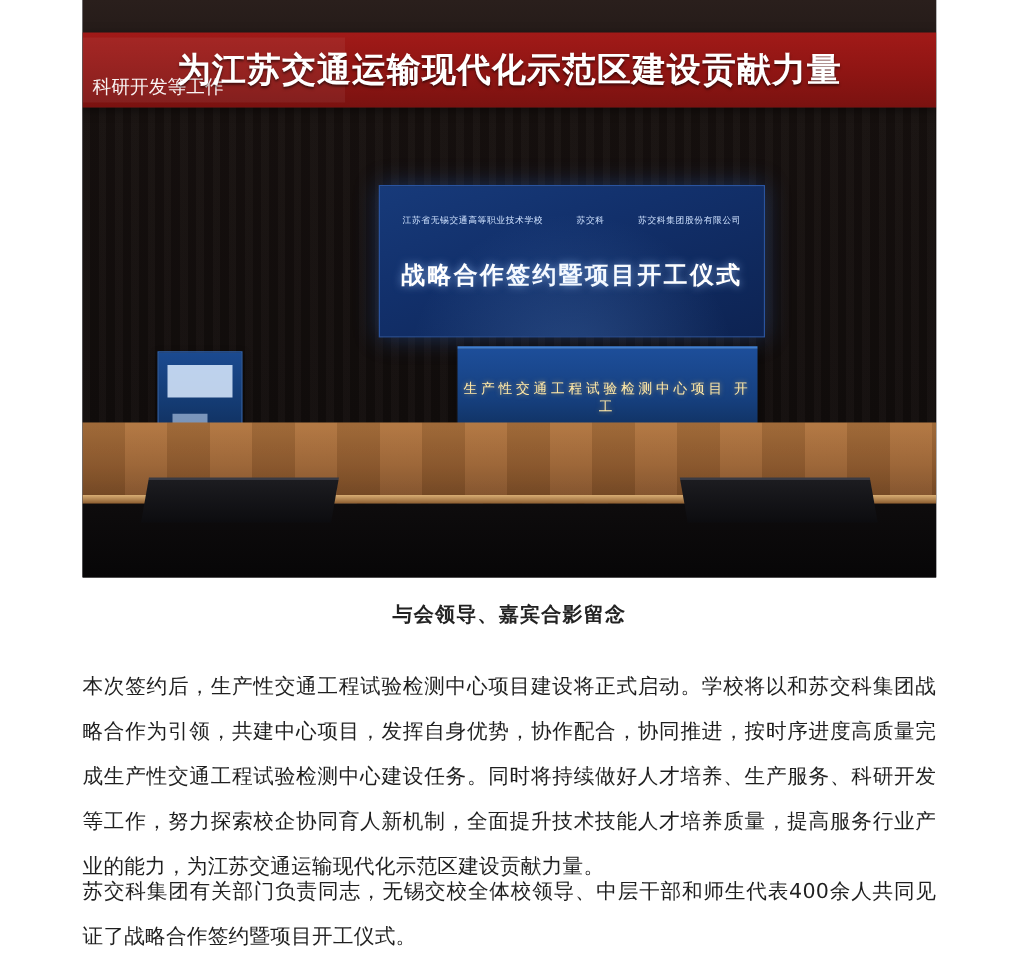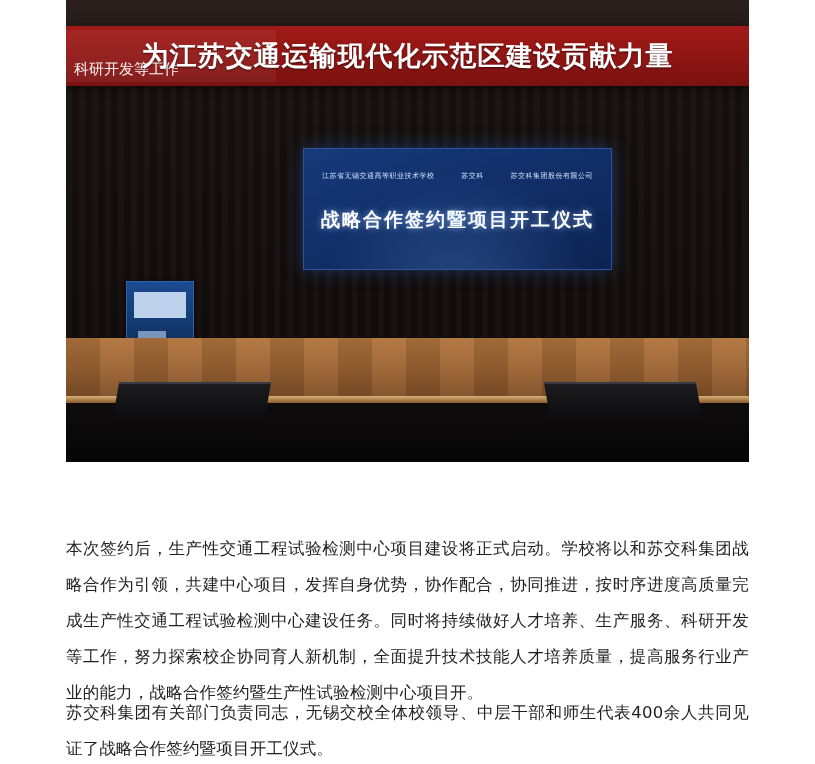--- a/index.html
+++ b/index.html
@@ -399,31 +399,35 @@
             <span class="face"></span>
             <span class="body" style="background:#1c2b4a;"></span>
           </div>
         <div class="person" style="left:401px;">
             <span class="head"></span>
             <span class="face"></span>
             <span class="body"></span>
           </div>
       </div>
 
+      <div class="stage-panel">
+        <div class="stage-panel-text">生产性交通工程试验检测中心项目 开工</div>
+      </div>
 
       <div class="podium">
         <div class="podium-label"></div>
         <div class="podium-label2"></div>
       </div>
 
       <div class="floor"></div>
       <div class="floor-edge"></div>
       <div class="pit"></div>
       <div class="monitor left"></div>
       <div class="monitor right"></div>
     </div>
   </div>
 
-
-  <div class="body-text p1">本次签约后，生产性交通工程试验检测中心项目建设将正式启动。学校将以和苏交科集团战略合作为引领，共建中心项目，发挥自身优势，协作配合，协同推进，按时序进度高质量完成生产性交通工程试验检测中心建设任务。同时将持续做好人才培养、生产服务、科研开发等工作，努力探索校企协同育人新机制，全面提升技术技能人才培养质量，提高服务行业产业的能力，战略合作签约暨生产性试验检测中心项目开。</div>
+  <div class="caption">与会领导、嘉宾合影留念</div>
+
+  <div class="body-text p1">本次签约后，生产性交通工程试验检测中心项目建设将正式启动。学校将以和苏交科集团战略合作为引领，共建中心项目，发挥自身优势，协作配合，协同推进，按时序进度高质量完成生产性交通工程试验检测中心建设任务。同时将持续做好人才培养、生产服务、科研开发等工作，努力探索校企协同育人新机制，全面提升技术技能人才培养质量，提高服务行业产业的能力，为江苏交通运输现代化示范区建设贡献力量。</div>
   <div class="body-text p2">苏交科集团有关部门负责同志，无锡交校全体校领导、中层干部和师生代表400余人共同见证了战略合作签约暨项目开工仪式。</div>
 
 </div>
 
 </body></html>

